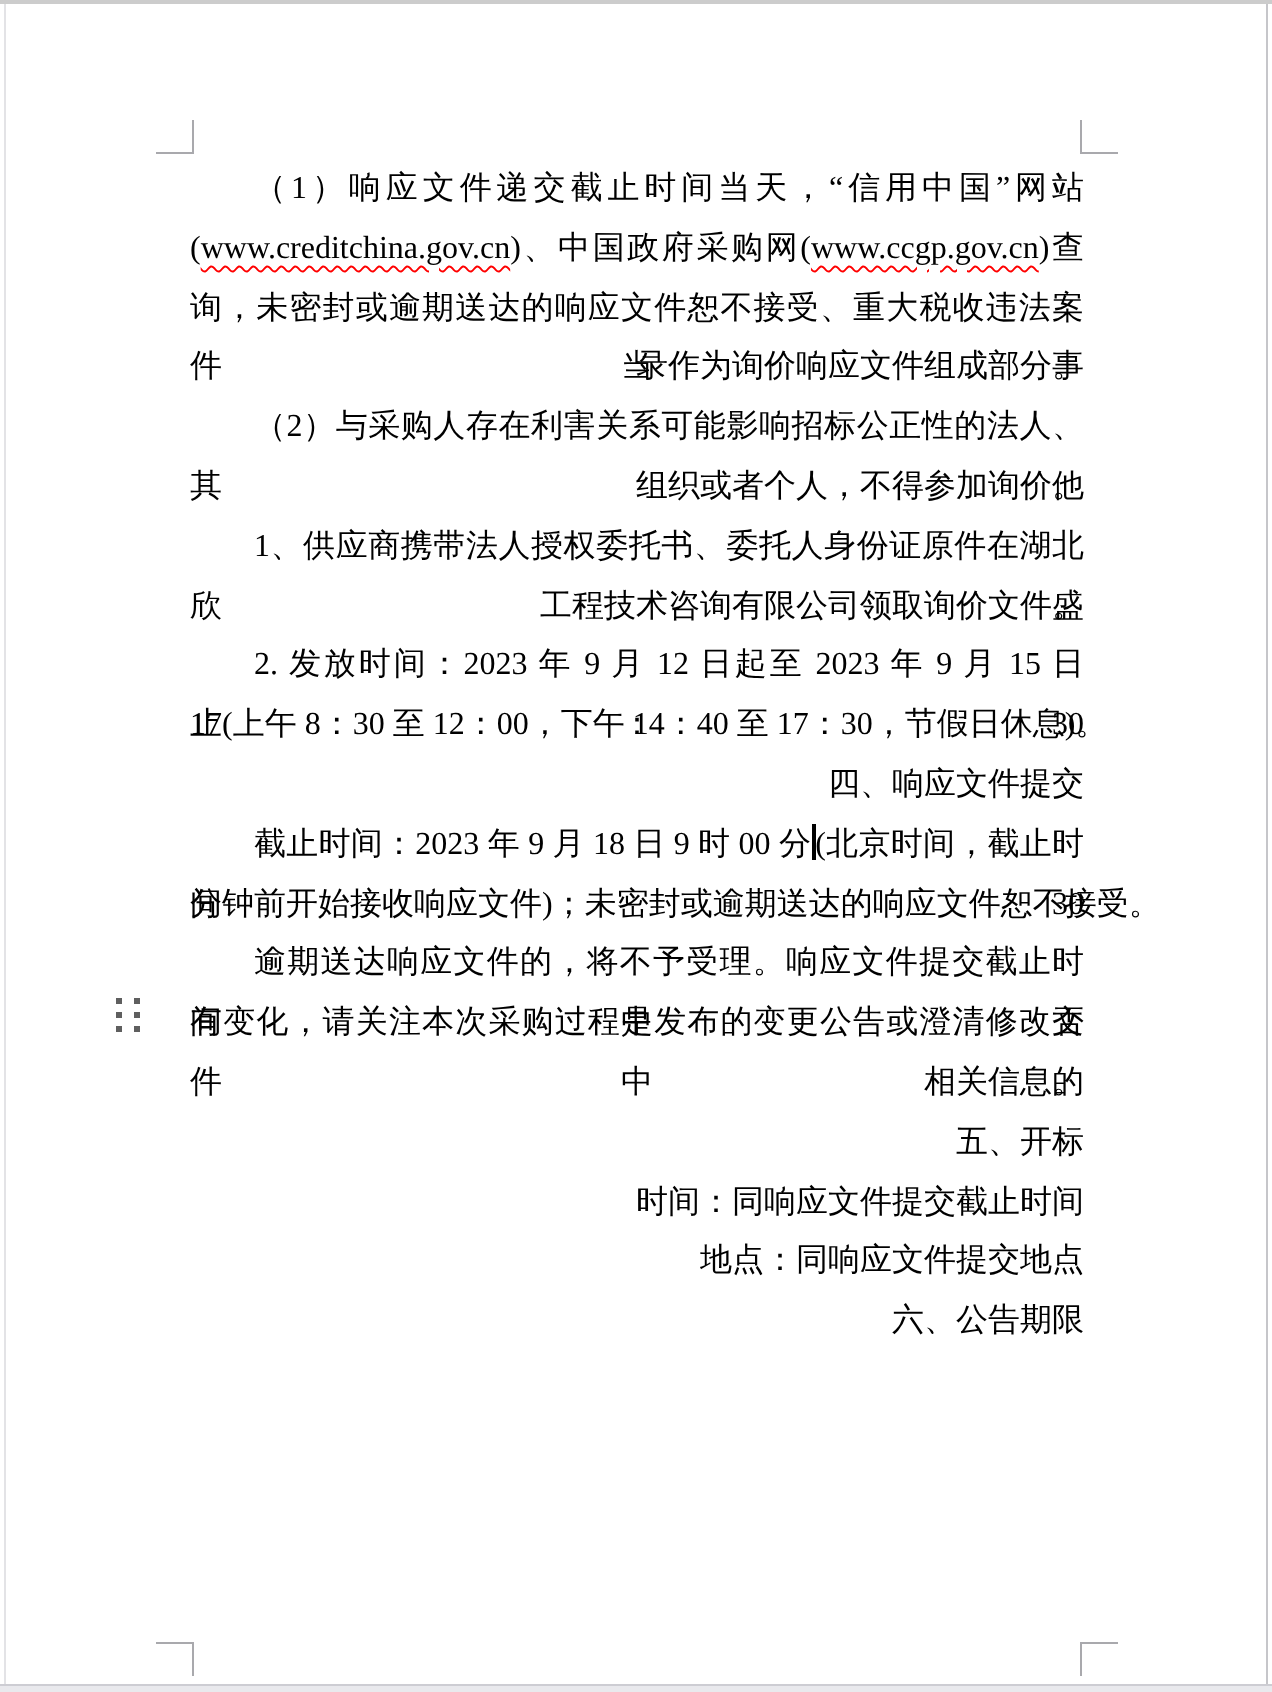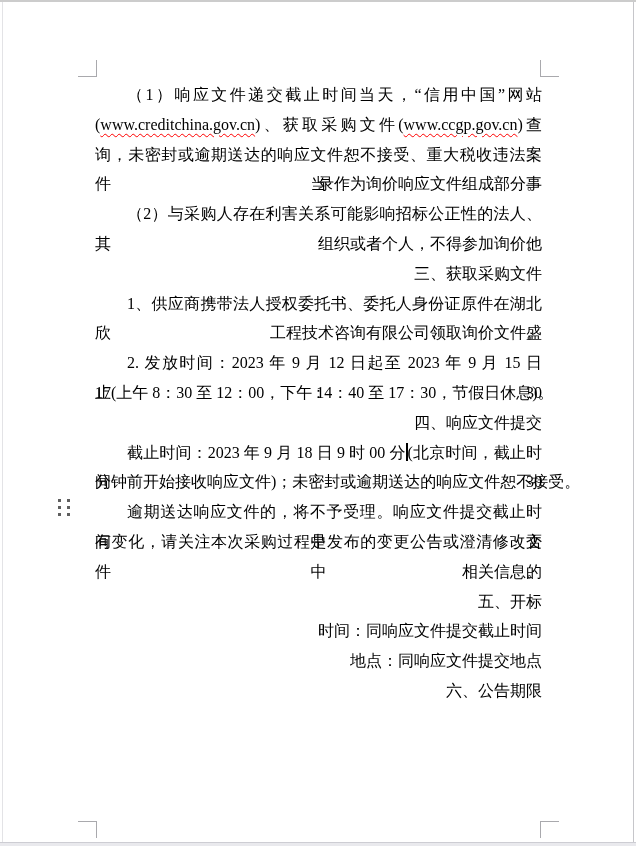--- a/index.html
+++ b/index.html
@@ -61,26 +61,25 @@
   <i></i>
     <i></i>
     <i></i>
     <i></i>
     <i></i>
     <i></i>
 </div>
 
 <div id="doc-body" class="doc-body">
     <div class="line indent justify"><span>（1）响应文件递交截止时间当天，“信用中国”网站</span></div>
-    <div class="line justify"><span>(</span><span class="url">www.creditchina.gov.cn</span><span>)、获取采购文件(</span><span class="url">www.ccgp.gov.cn</span><span>)查</span></div>
+    <div class="line justify"><span>(</span><span class="url">www.creditchina.gov.cn</span><span>)、中国政府采购网(</span><span class="url">www.ccgp.gov.cn</span><span>)查</span></div>
     <div class="line justify"><span>询，未密封或逾期送达的响应文件恕不接受、重大税收违法案件当事</span></div>
     <div class="line"><span>录作为询价响应文件组成部分。</span></div>
     <div class="line indent justify"><span>（2）与采购人存在利害关系可能影响招标公正性的法人、其他</span></div>
     <div class="line"><span>组织或者个人，不得参加询价。</span></div>
-    <div class="line indent"><span>三、获取采购文件</span></div>
     <div class="line indent justify"><span>1、供应商携带法人授权委托书、委托人身份证原件在湖北欣盛</span></div>
     <div class="line"><span>工程技术咨询有限公司领取询价文件。</span></div>
     <div class="line indent justify"><span>2. 发放时间：2023 年 9 月 12 日起至 2023 年 9 月 15 日 17：30</span></div>
     <div class="line"><span>止(上午 8：30 至 12：00，下午 14：40 至 17：30，节假日休息)。</span></div>
     <div class="line indent"><span>四、响应文件提交</span></div>
     <div class="line indent justify"><span>截止时间：2023 年 9 月 18 日 9 时 00 分</span><span class="caret"></span><span>(北京时间，截止时间 30</span></div>
     <div class="line"><span>分钟前开始接收响应文件)；未密封或逾期送达的响应文件恕不接受。</span></div>
     <div class="line indent justify"><span>逾期送达响应文件的，将不予受理。响应文件提交截止时间是否</span></div>
     <div class="line justify"><span>有变化，请关注本次采购过程中发布的变更公告或澄清修改文件中的</span></div>
     <div class="line"><span>相关信息。</span></div>

